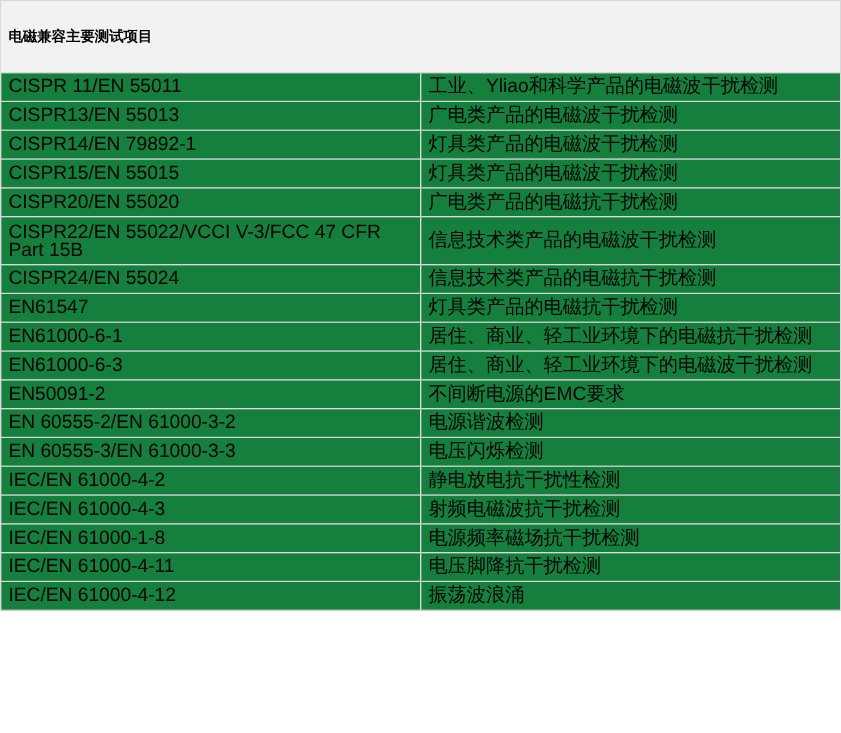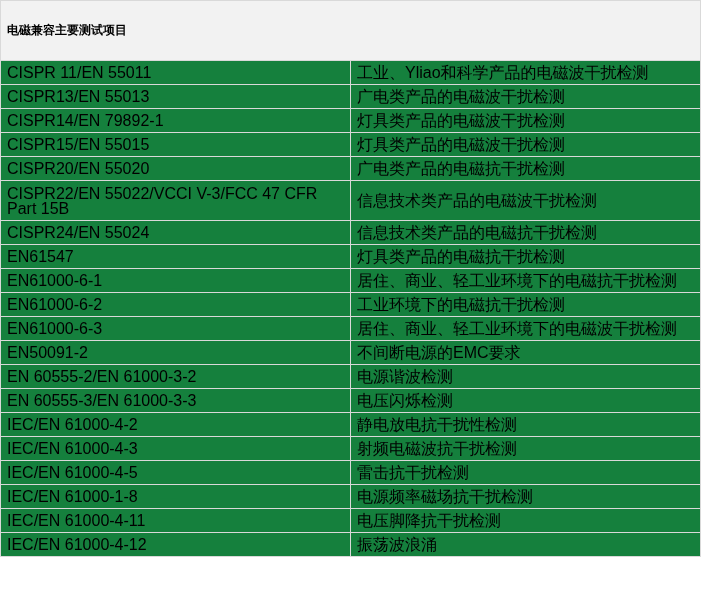--- a/index.html
+++ b/index.html
@@ -91,24 +91,20 @@
       </tr>
       <tr>
         <td class="col-std">EN61547</td>
         <td class="col-desc">灯具类产品的电磁抗干扰检测</td>
       </tr>
       <tr>
         <td class="col-std">EN61000-6-1</td>
         <td class="col-desc">居住、商业、轻工业环境下的电磁抗干扰检测</td>
       </tr>
       <tr>
-        <td class="col-std">EN61000-6-2</td>
-        <td class="col-desc">工业环境下的电磁抗干扰检测</td>
-      </tr>
-      <tr>
         <td class="col-std">EN61000-6-3</td>
         <td class="col-desc">居住、商业、轻工业环境下的电磁波干扰检测</td>
       </tr>
       <tr>
         <td class="col-std">EN50091-2</td>
         <td class="col-desc">不间断电源的EMC要求</td>
       </tr>
       <tr>
         <td class="col-std">EN 60555-2/EN 61000-3-2</td>
         <td class="col-desc">电源谐波检测</td>
@@ -119,24 +115,20 @@
       </tr>
       <tr>
         <td class="col-std">IEC/EN 61000-4-2</td>
         <td class="col-desc">静电放电抗干扰性检测</td>
       </tr>
       <tr>
         <td class="col-std">IEC/EN 61000-4-3</td>
         <td class="col-desc">射频电磁波抗干扰检测</td>
       </tr>
       <tr>
-        <td class="col-std">IEC/EN 61000-4-5</td>
-        <td class="col-desc">雷击抗干扰检测</td>
-      </tr>
-      <tr>
         <td class="col-std">IEC/EN 61000-1-8</td>
         <td class="col-desc">电源频率磁场抗干扰检测</td>
       </tr>
       <tr>
         <td class="col-std">IEC/EN 61000-4-11</td>
         <td class="col-desc">电压脚降抗干扰检测</td>
       </tr>
       <tr>
         <td class="col-std">IEC/EN 61000-4-12</td>
         <td class="col-desc">振荡波浪涌</td>

